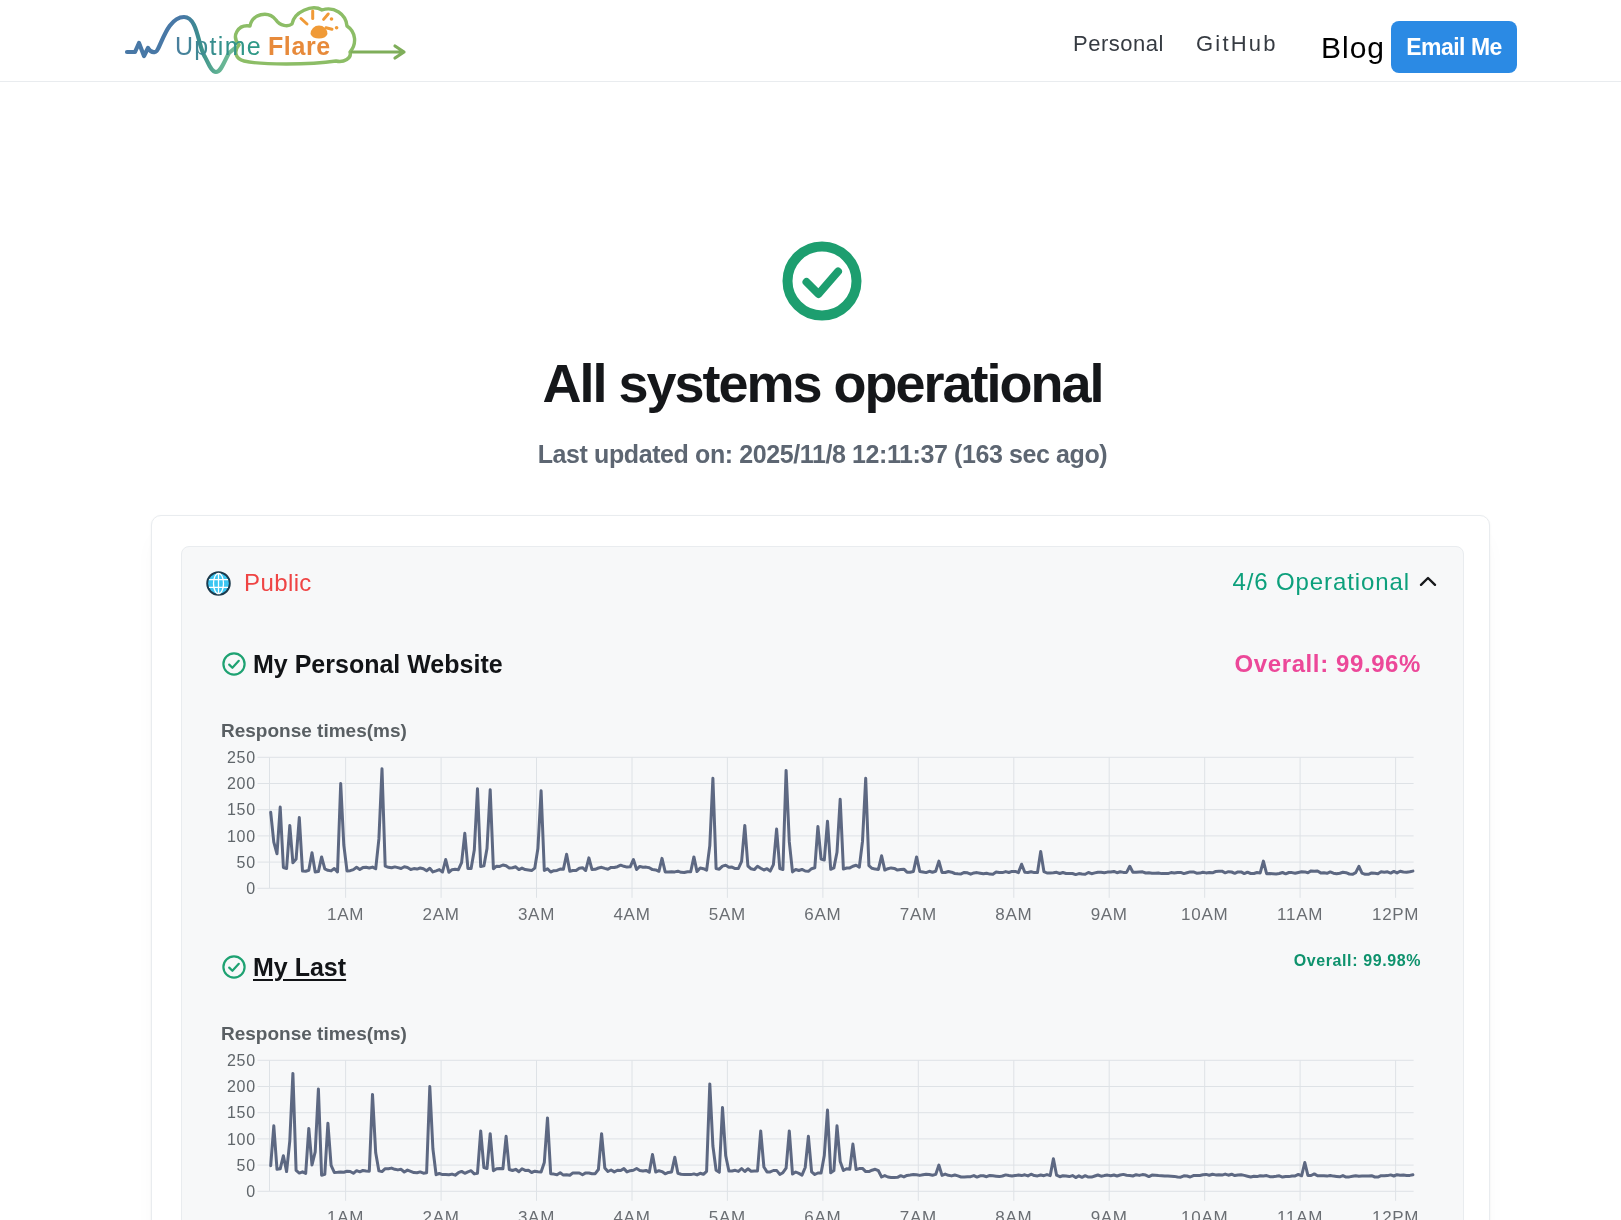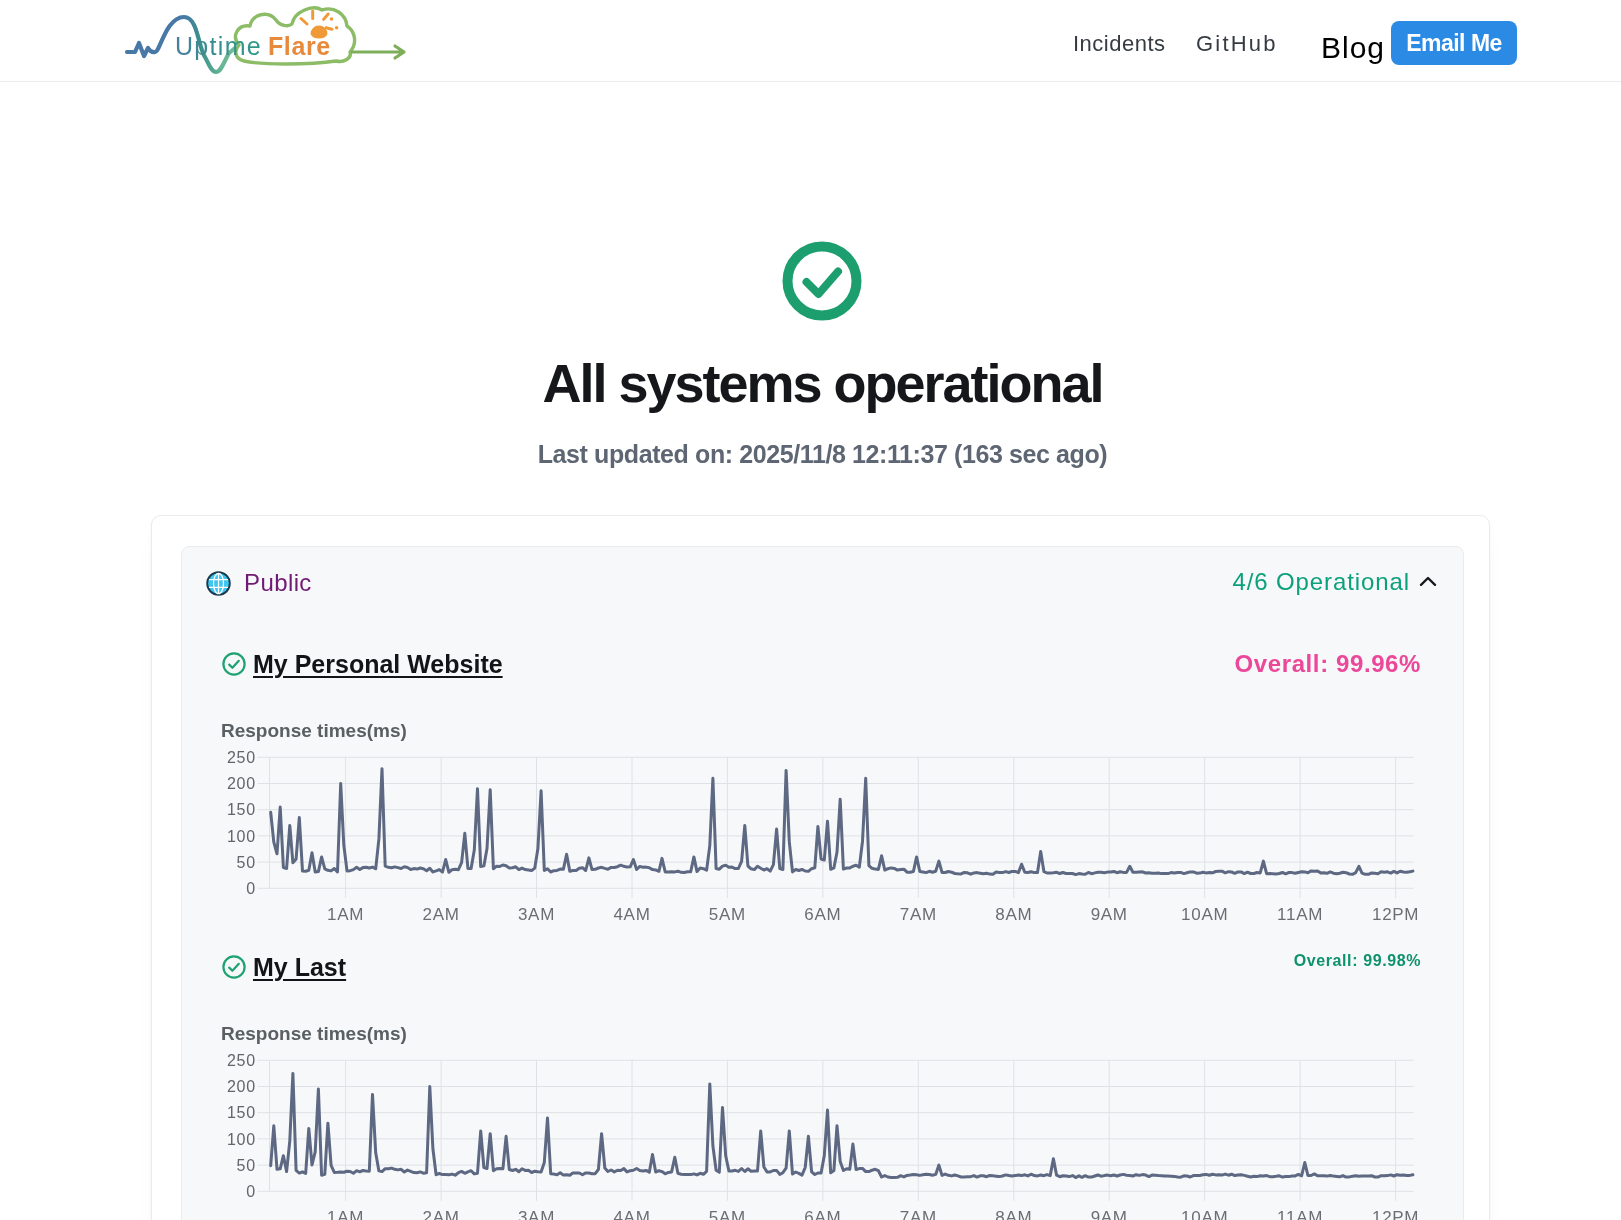--- a/index.html
+++ b/index.html
@@ -31,53 +31,53 @@
         <path d="M210.2,13 l-4.6,5.4"></path>
         <path d="M208,26.8 l6,1.4"></path>
 </g>
 <circle cx="213.5" cy="18" r="1.8" fill="#f09a37"></circle>
       <circle cx="218.6" cy="26.8" r="1.8" fill="#f09a37"></circle>
 <path d="M192.5,33 a8.5,8.5 0 0 1 17,0 q-2,4.5 -8.5,4.5 q-6.5,0 -8.5,-4.5 Z" fill="#f09a37"></path>
 <text x="57" y="54" font-family="Liberation Sans,sans-serif" font-size="25" fill="url(#tg)" letter-spacing="1.3">Uptime</text>
 <text x="150" y="54" font-family="Liberation Sans,sans-serif" font-size="25" font-weight="bold" fill="#e78a3b" letter-spacing="0.6">Flare</text>
 <path d="M234,51 H282 M277,45 L286,51 L277,57" fill="none" stroke="#7fae5a" stroke-width="3.2" stroke-linecap="round" stroke-linejoin="round"></path>
 </svg></div>
-<span class="abs" style="left:1073px;top:31px;font-size:22px;color:#363b42;letter-spacing:0.5px">Incidents</span>
+<span class="abs" style="left:1073px;top:31px;font-size:22px;color:#363b42;letter-spacing:0.5px">Personal</span>
 <span class="abs" style="left:1196px;top:31px;font-size:22px;color:#363b42;letter-spacing:2.2px">GitHub</span>
 <span class="abs" style="left:1321px;top:31px;font-size:30px;color:#000000;letter-spacing:1px">Blog</span>
-<div class="abs" style="left:1391px;top:21px;width:126px;height:44px;background:#2b8ae4;border-radius:8px;color:#fff;font-size:23px;font-weight:bold;letter-spacing:-0.5px;display:flex;align-items:center;justify-content:center">Email Me</div>
+<div class="abs" style="left:1391px;top:21px;width:126px;height:52px;background:#2b8ae4;border-radius:8px;color:#fff;font-size:23px;font-weight:bold;letter-spacing:-0.5px;display:flex;align-items:center;justify-content:center">Email Me</div>
 
 <div class="abs" style="left:782px;top:241px"><svg width="80" height="80" viewBox="0 0 80 80">
 <circle cx="40" cy="40" r="34.5" fill="none" stroke="#1d9e6f" stroke-width="10"></circle>
 <path d="M24.5,41 L36.5,53 L56,30.5" fill="none" stroke="#1d9e6f" stroke-width="8" stroke-linecap="round" stroke-linejoin="round"></path>
 </svg></div>
 <div class="abs" style="left:12px;top:352px;width:1621px;text-align:center;font-size:54px;font-weight:bold;color:#15171a;letter-spacing:-2px">All systems operational</div>
 <div class="abs" style="left:12px;top:440px;width:1621px;text-align:center;font-size:25px;font-weight:bold;color:#5d6672;letter-spacing:-0.4px">Last updated on: 2025/11/8 12:11:37 (163 sec ago)</div>
 
 <div class="abs" style="left:151px;top:515px;width:1339px;height:890px;background:#fff;border:1px solid #e9ecef;border-radius:10px;box-shadow:0 1px 3px rgba(0,0,0,.05),0 20px 25px -5px rgba(0,0,0,.04)"></div>
 <div class="abs" style="left:181px;top:546px;width:1283px;height:850px;background:#f7f8f9;border:1px solid #e9ecef;border-radius:8px"></div>
 
 <div class="abs" style="left:206px;top:571px"><svg width="25" height="25" viewBox="0 0 25 25">
 <circle cx="12.5" cy="12.5" r="11.3" fill="#3cc6f2" stroke="#1d3b4d" stroke-width="1.9"></circle>
 <g stroke="#ffffff" stroke-width="1.3" fill="none">
 <ellipse cx="12.5" cy="12.5" rx="5" ry="10.2"></ellipse>
 <path d="M12.5,2.3 v20.4 M3,8.7 h19 M3,16.3 h19"></path>
 </g>
 </svg></div>
-<span class="abs" style="left:244px;top:569px;font-size:24px;color:#701a75;letter-spacing:0.4px">Public</span>
+<span class="abs" style="left:244px;top:569px;font-size:24px;color:#ef4444;letter-spacing:0.4px">Public</span>
 <span class="abs" style="right:211px;top:568px;font-size:24px;color:#0da07c;letter-spacing:0.9px">4/6 Operational</span>
 <div class="abs" style="left:1419px;top:574px"><svg width="18" height="15" viewBox="0 0 18 15">
 <path d="M2,10.8 L9,4 L16,10.8" fill="none" stroke="#17191c" stroke-width="2.4" stroke-linecap="round" stroke-linejoin="round"></path>
 </svg></div>
 
 <div class="abs" style="left:222px;top:652px"><svg width="24" height="24" viewBox="0 0 24 24">
 <circle cx="12" cy="12" r="10.6" fill="none" stroke="#1ea272" stroke-width="2.2"></circle>
 <path d="M7.2,12.6 L10.4,15.8 L16.8,8.8" fill="none" stroke="#1ea272" stroke-width="2.2" stroke-linecap="round" stroke-linejoin="round"></path>
 </svg></div>
-<span class="abs" style="left:253px;top:650px;font-size:25px;font-weight:bold;color:#121417;text-decoration:underline;text-decoration-thickness:2px;text-underline-offset:3px">My Personal Website</span>
+<span class="abs" style="left:253px;top:650px;font-size:25px;font-weight:bold;color:#121417;text-decoration-thickness:2px;text-underline-offset:3px">My Personal Website</span>
 <span class="abs" style="right:200px;top:650px;font-size:24px;font-weight:bold;color:#ec4899;letter-spacing:0.6px">Overall: 99.96%</span>
 <div class="abs" style="left:221px;top:720px;font-size:19px;font-weight:bold;color:#595f63">Response times(ms)</div>
 <div class="abs" style="left:200px;top:746px;width:1260px;height:182px">
     <svg width="1260" height="182" viewBox="0 0 1260 182" style="position:absolute;left:0;top:0">
       <line x1="69.5" y1="11.3" x2="1213.6" y2="11.3" stroke="#dee2e6" stroke-width="1"></line>
       <line x1="57.5" y1="11.3" x2="69.5" y2="11.3" stroke="#dee2e6" stroke-width="1"></line>
       <text x="56" y="16.9" text-anchor="end" font-family="Liberation Sans,sans-serif" font-size="16" letter-spacing="0.8" fill="#60666b">250</text>
       <line x1="69.5" y1="37.5" x2="1213.6" y2="37.5" stroke="#dee2e6" stroke-width="1"></line>
       <line x1="57.5" y1="37.5" x2="69.5" y2="37.5" stroke="#dee2e6" stroke-width="1"></line>
       <text x="56" y="43.1" text-anchor="end" font-family="Liberation Sans,sans-serif" font-size="16" letter-spacing="0.8" fill="#60666b">200</text>

